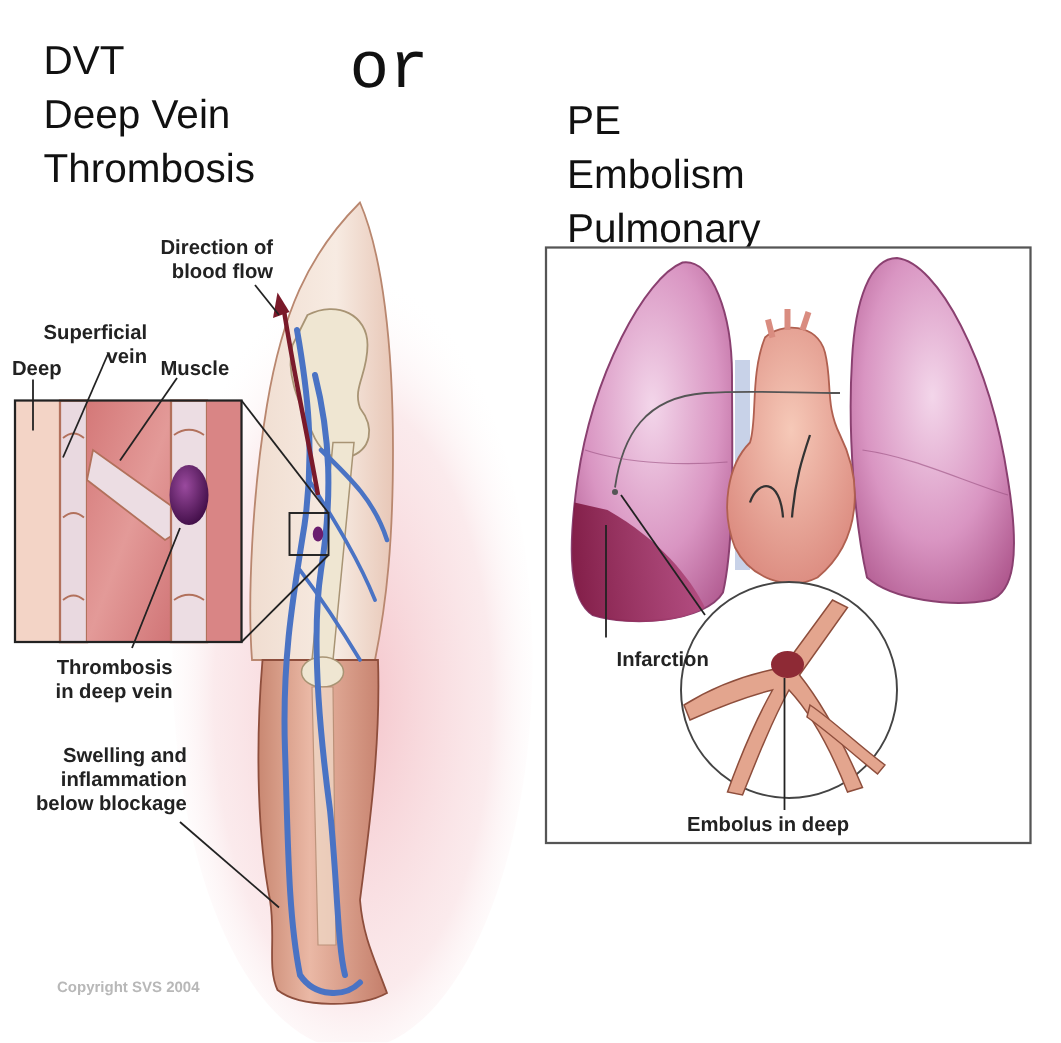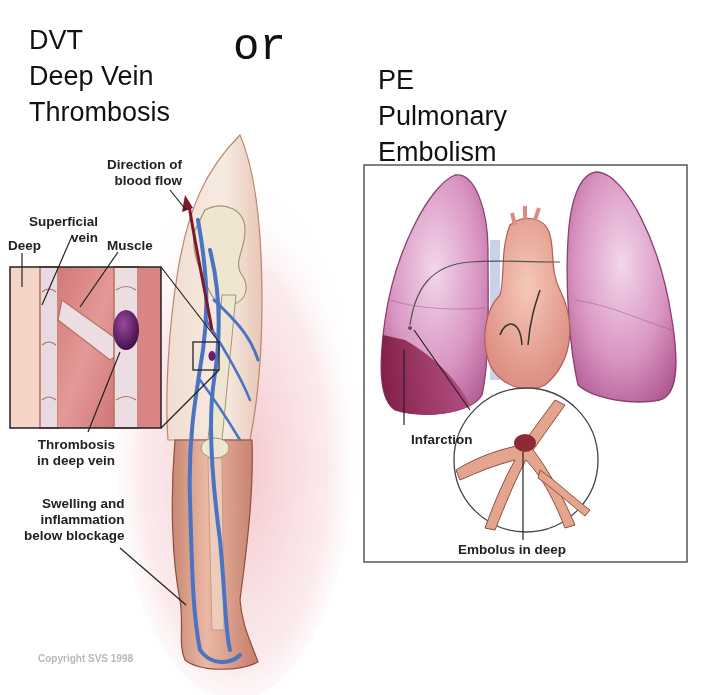--- a/index.html
+++ b/index.html
@@ -17,22 +17,22 @@
 <body>
 
 <div id="dvt-heading" class="heading">
   <div>DVT</div>
   <div>Deep Vein</div>
   <div>Thrombosis</div>
 </div>
 <div id="or-word">or</div>
 <div id="pe-heading" class="heading">
   <div>PE</div>
+  <div>Embolism</div>
   <div>Pulmonary</div>
-  <div>Embolism</div>
 </div>
 
 <svg width="707" height="695" viewBox="0 0 707 695">
   <defs>
     <radialGradient id="glow" cx="0.5" cy="0.55" r="0.55">
       <stop offset="0%" stop-color="#f2b8bf" stop-opacity="0.85"></stop>
       <stop offset="70%" stop-color="#f7d6da" stop-opacity="0.5"></stop>
       <stop offset="100%" stop-color="#ffffff" stop-opacity="0"></stop>
     </radialGradient>
     <linearGradient id="legSkin" x1="0" x2="1" y1="0" y2="0">
@@ -179,16 +179,16 @@
 <div class="label" style="left:107px; top:238px;">Muscle</div>
 <div class="label" style="left:37px; top:437px;">
   <div>Thrombosis</div>
   <div>in deep vein</div>
 </div>
 <div class="label" style="left:24px; top:496px;">
   <div>Swelling and</div>
   <div>inflammation</div>
   <div>below blockage</div>
 </div>
-<div class="copyright" style="left:38px; top:653px;">Copyright SVS 1998</div>
+<div class="copyright" style="left:38px; top:653px;">Copyright SVS 2004</div>
 
 <div class="label" style="left:372px; top:432px;padding-left:39px;">Infarction</div>
 <div class="label" style="left:458px; top:542px;">Embolus in deep</div>
 
 </body></html>

